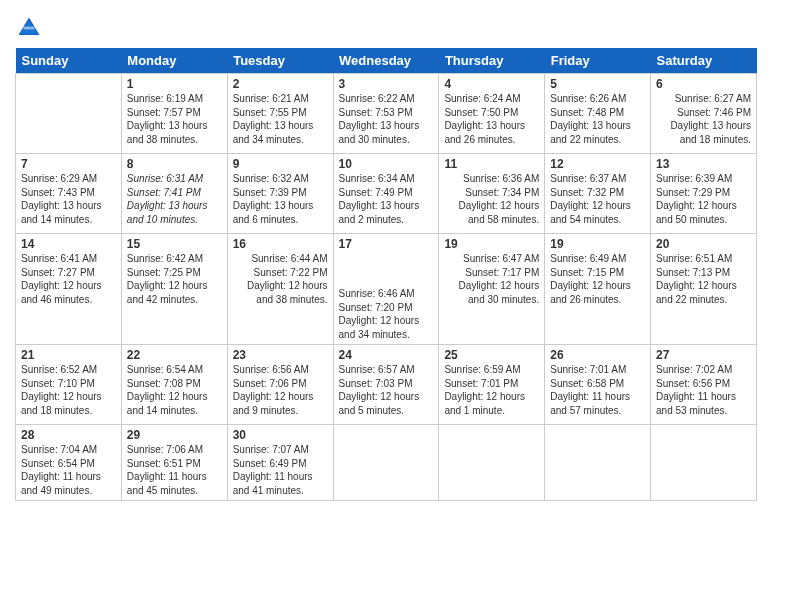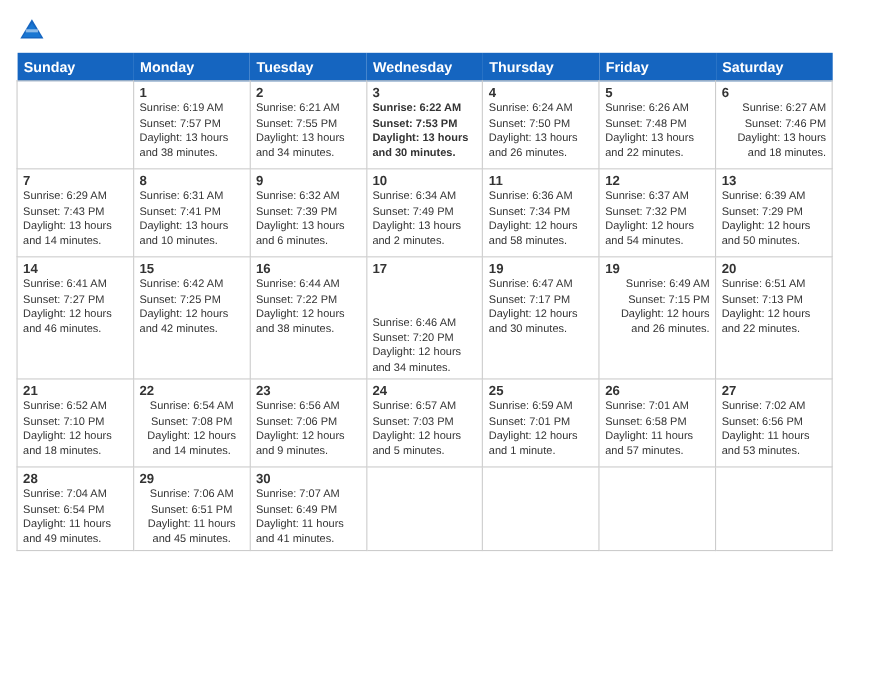--- a/index.html
+++ b/index.html
@@ -144,21 +144,21 @@
           </td>
           <td>
             <span class="day-num">2</span>
             <div class="day-info" style="white-space: pre-line;">Sunrise: 6:21 AM
 Sunset: 7:55 PM
 Daylight: 13 hours
 and 34 minutes.</div>
           </td>
           <td>
             <span class="day-num">3</span>
-            <div class="day-info" style="white-space: pre-line; font-weight: bold;">Sunrise: 6:22 AM
+            <div class="day-info" style="white-space: pre-line;">Sunrise: 6:22 AM
 Sunset: 7:53 PM
 Daylight: 13 hours
 and 30 minutes.</div>
           </td>
           <td>
             <span class="day-num">4</span>
             <div class="day-info" style="white-space: pre-line;">Sunrise: 6:24 AM
 Sunset: 7:50 PM
 Daylight: 13 hours
 and 26 minutes.</div>
@@ -181,42 +181,42 @@
         <tr>
           <td>
             <span class="day-num">7</span>
             <div class="day-info" style="white-space: pre-line;">Sunrise: 6:29 AM
 Sunset: 7:43 PM
 Daylight: 13 hours
 and 14 minutes.</div>
           </td>
           <td>
             <span class="day-num">8</span>
-            <div class="day-info" style="white-space: pre-line;">Sunrise: 6:31 AM
+            <div class="day-info" style="white-space: pre-line; font-style: italic;">Sunrise: 6:31 AM
 Sunset: 7:41 PM
 Daylight: 13 hours
 and 10 minutes.</div>
           </td>
           <td>
             <span class="day-num">9</span>
             <div class="day-info" style="white-space: pre-line;">Sunrise: 6:32 AM
 Sunset: 7:39 PM
 Daylight: 13 hours
 and 6 minutes.</div>
           </td>
           <td>
             <span class="day-num">10</span>
             <div class="day-info" style="white-space: pre-line;">Sunrise: 6:34 AM
 Sunset: 7:49 PM
 Daylight: 13 hours
 and 2 minutes.</div>
           </td>
           <td>
             <span class="day-num">11</span>
-            <div class="day-info" style="white-space: pre-line;">Sunrise: 6:36 AM
+            <div class="day-info" style="white-space: pre-line; text-align: right;">Sunrise: 6:36 AM
 Sunset: 7:34 PM
 Daylight: 12 hours
 and 58 minutes.</div>
           </td>
           <td>
             <span class="day-num">12</span>
             <div class="day-info" style="white-space: pre-line;">Sunrise: 6:37 AM
 Sunset: 7:32 PM
 Daylight: 12 hours
 and 54 minutes.</div>
@@ -239,42 +239,42 @@
           </td>
           <td>
             <span class="day-num">15</span>
             <div class="day-info" style="white-space: pre-line;">Sunrise: 6:42 AM
 Sunset: 7:25 PM
 Daylight: 12 hours
 and 42 minutes.</div>
           </td>
           <td>
             <span class="day-num">16</span>
-            <div class="day-info" style="white-space: pre-line;">Sunrise: 6:44 AM
+            <div class="day-info" style="white-space: pre-line; text-align: right;">Sunrise: 6:44 AM
 Sunset: 7:22 PM
 Daylight: 12 hours
 and 38 minutes.</div>
           </td>
           <td>
             <span class="day-num">17</span>
             <div class="day-info" style="white-space: pre-line; margin-top: 36px;">Sunrise: 6:46 AM
 Sunset: 7:20 PM
 Daylight: 12 hours
 and 34 minutes.</div>
           </td>
           <td>
             <span class="day-num">19</span>
-            <div class="day-info" style="white-space: pre-line;">Sunrise: 6:47 AM
+            <div class="day-info" style="white-space: pre-line; text-align: right;">Sunrise: 6:47 AM
 Sunset: 7:17 PM
 Daylight: 12 hours
 and 30 minutes.</div>
           </td>
           <td>
             <span class="day-num">19</span>
-            <div class="day-info" style="white-space: pre-line; text-align: right;">Sunrise: 6:49 AM
+            <div class="day-info" style="white-space: pre-line;">Sunrise: 6:49 AM
 Sunset: 7:15 PM
 Daylight: 12 hours
 and 26 minutes.</div>
           </td>
           <td>
             <span class="day-num">20</span>
             <div class="day-info" style="white-space: pre-line;">Sunrise: 6:51 AM
 Sunset: 7:13 PM
 Daylight: 12 hours
 and 22 minutes.</div>
@@ -283,21 +283,21 @@
         <tr>
           <td>
             <span class="day-num">21</span>
             <div class="day-info" style="white-space: pre-line;">Sunrise: 6:52 AM
 Sunset: 7:10 PM
 Daylight: 12 hours
 and 18 minutes.</div>
           </td>
           <td>
             <span class="day-num">22</span>
-            <div class="day-info" style="white-space: pre-line; text-align: center;">Sunrise: 6:54 AM
+            <div class="day-info" style="white-space: pre-line;">Sunrise: 6:54 AM
 Sunset: 7:08 PM
 Daylight: 12 hours
 and 14 minutes.</div>
           </td>
           <td>
             <span class="day-num">23</span>
             <div class="day-info" style="white-space: pre-line;">Sunrise: 6:56 AM
 Sunset: 7:06 PM
 Daylight: 12 hours
 and 9 minutes.</div>
@@ -334,21 +334,21 @@
         <tr>
           <td>
             <span class="day-num">28</span>
             <div class="day-info" style="white-space: pre-line;">Sunrise: 7:04 AM
 Sunset: 6:54 PM
 Daylight: 11 hours
 and 49 minutes.</div>
           </td>
           <td>
             <span class="day-num">29</span>
-            <div class="day-info" style="white-space: pre-line; text-align: center;">Sunrise: 7:06 AM
+            <div class="day-info" style="white-space: pre-line;">Sunrise: 7:06 AM
 Sunset: 6:51 PM
 Daylight: 11 hours
 and 45 minutes.</div>
           </td>
           <td>
             <span class="day-num">30</span>
             <div class="day-info" style="white-space: pre-line;">Sunrise: 7:07 AM
 Sunset: 6:49 PM
 Daylight: 11 hours
 and 41 minutes.</div>

